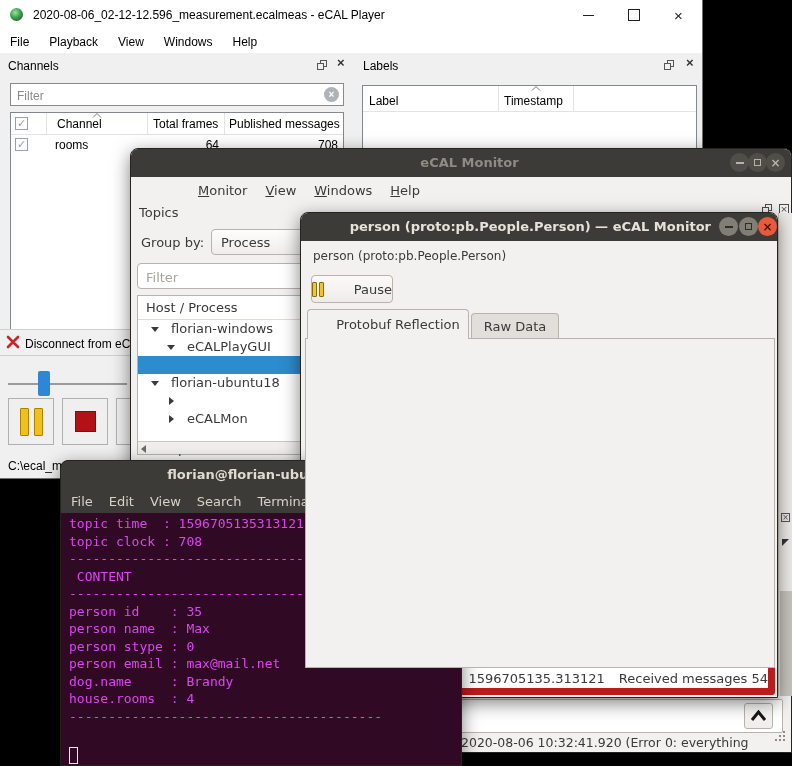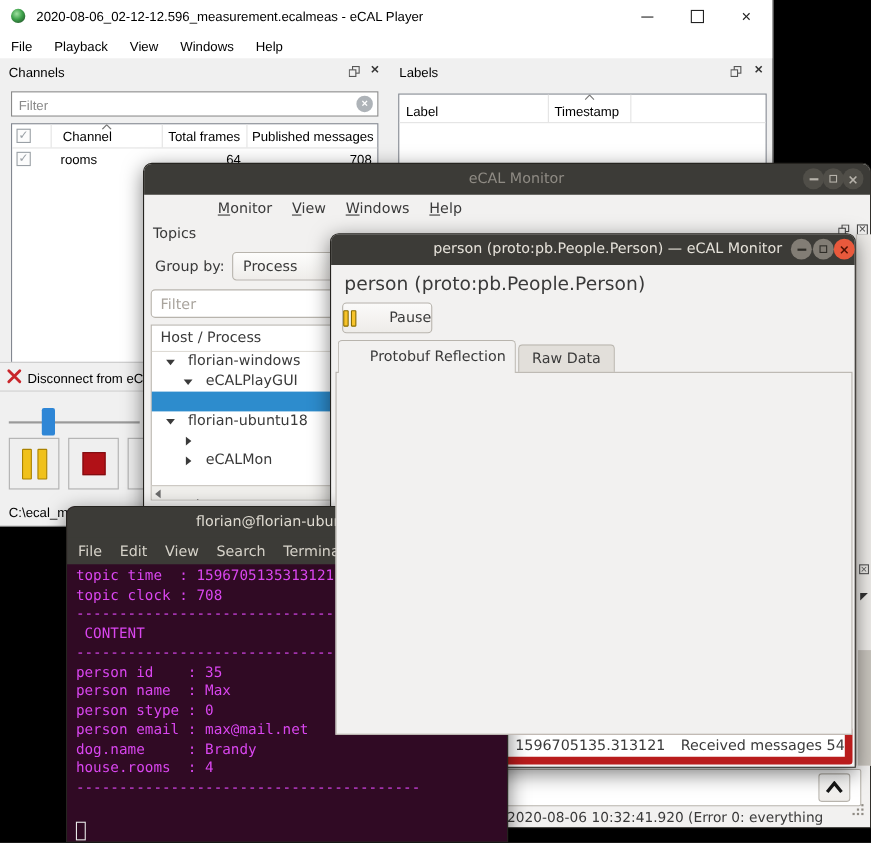--- a/index.html
+++ b/index.html
@@ -66,21 +66,21 @@
   #btnstop i{display:block;width:21px;height:21px;background:#b11117;border:1px solid #7e0d10;box-sizing:border-box;}
   #btnstep{left:116px;gap:2px;}
   #btnstep .tri{width:0;height:0;border-left:13px solid #111;border-top:9px solid transparent;border-bottom:9px solid transparent;}
   #btnstep .bar{width:3px;height:18px;background:#111;}
   #pstatus{left:8px;top:459px;white-space:nowrap;}
 
   
   .uwin{border:1px solid #262420;border-radius:8px 8px 0 0;background:#f2f1f0;
     box-shadow:0 5px 18px rgba(0,0,0,.5);box-sizing:border-box;color:#3a3a3a;font-size:13px;}
   .utitle{position:absolute;left:0;top:0;right:0;height:28px;background:#3c3b37;border-radius:7px 7px 0 0;}
-  .utext{position:absolute;top:6px;font-weight:normal;white-space:nowrap;padding-left:17px;}
+  .utext{position:absolute;top:6px;font-weight:bold;white-space:nowrap;padding-left:17px;}
   .circ{position:absolute;top:4px;width:19px;height:19px;border-radius:50%;
     display:flex;align-items:center;justify-content:center;}
   .circ .mn{display:block;width:8px;height:0;border-top:2px solid;}
   .circ .mx{display:block;width:7px;height:7px;border:1.5px solid;box-sizing:border-box;}
   .circ .cl{font-size:12px;line-height:12px;font-weight:bold;}
 
   
   #monitor{left:130px;top:148px;width:662px;height:605px;}
   #monitor .utext{left:0;right:0;text-align:center;color:#8f8b84;}
   #monitor .circ{background:#504e48;color:#b6b2aa;}
@@ -123,21 +123,21 @@
   #logline{left:330px;top:586px;font-size:12.5px;white-space:nowrap;}
   #grip{left:644px;top:590px;width:2px;height:2px;background:#8f8b84;
     box-shadow:4px 0 #8f8b84,8px 0 #8f8b84,4px -4px #8f8b84,8px -4px #8f8b84,8px -8px #8f8b84;}
 
   
   #person{left:300px;top:212px;width:478px;height:486px;}
   #person .utext{right:64px;color:#e6e2da;}
   #psmin{left:418px;background:#827d75;color:#2f2d28;}
   #psmax{left:438px;background:#827d75;color:#2f2d28;}
   #psclose{left:457px;background:#e9593c;color:#511103;}
-  #pheading{left:12px;top:36px;font-size:17px;}
+  #pheading{left:12px;top:36px;font-size:12px;}
   .ubtn{border:1px solid #b8b4ad;border-radius:4px;background:linear-gradient(#fbfaf9,#eeece9);
     display:flex;align-items:center;justify-content:center;box-sizing:border-box;}
   #pausebtn{left:10px;top:62px;width:82px;height:28px;gap:5px;justify-content:space-between;}
   #pausebtn i{display:block;width:5px;height:15px;background:#f7c32a;border:1px solid #8a6d00;border-radius:1px;box-sizing:border-box;}
   #pauseicon{display:flex;gap:2px;}
 
   .tab{position:absolute;border:1px solid #b8b4ad;border-bottom:none;border-radius:4px 4px 0 0;
     display:flex;align-items:center;justify-content:center;box-sizing:border-box;}
   #tab1{left:6px;top:96px;width:162px;height:30px;background:#f2f1f0;z-index:2;padding-left:20px;}
   #tab2{left:170px;top:100px;width:88px;height:26px;background:#e2dfda;}

